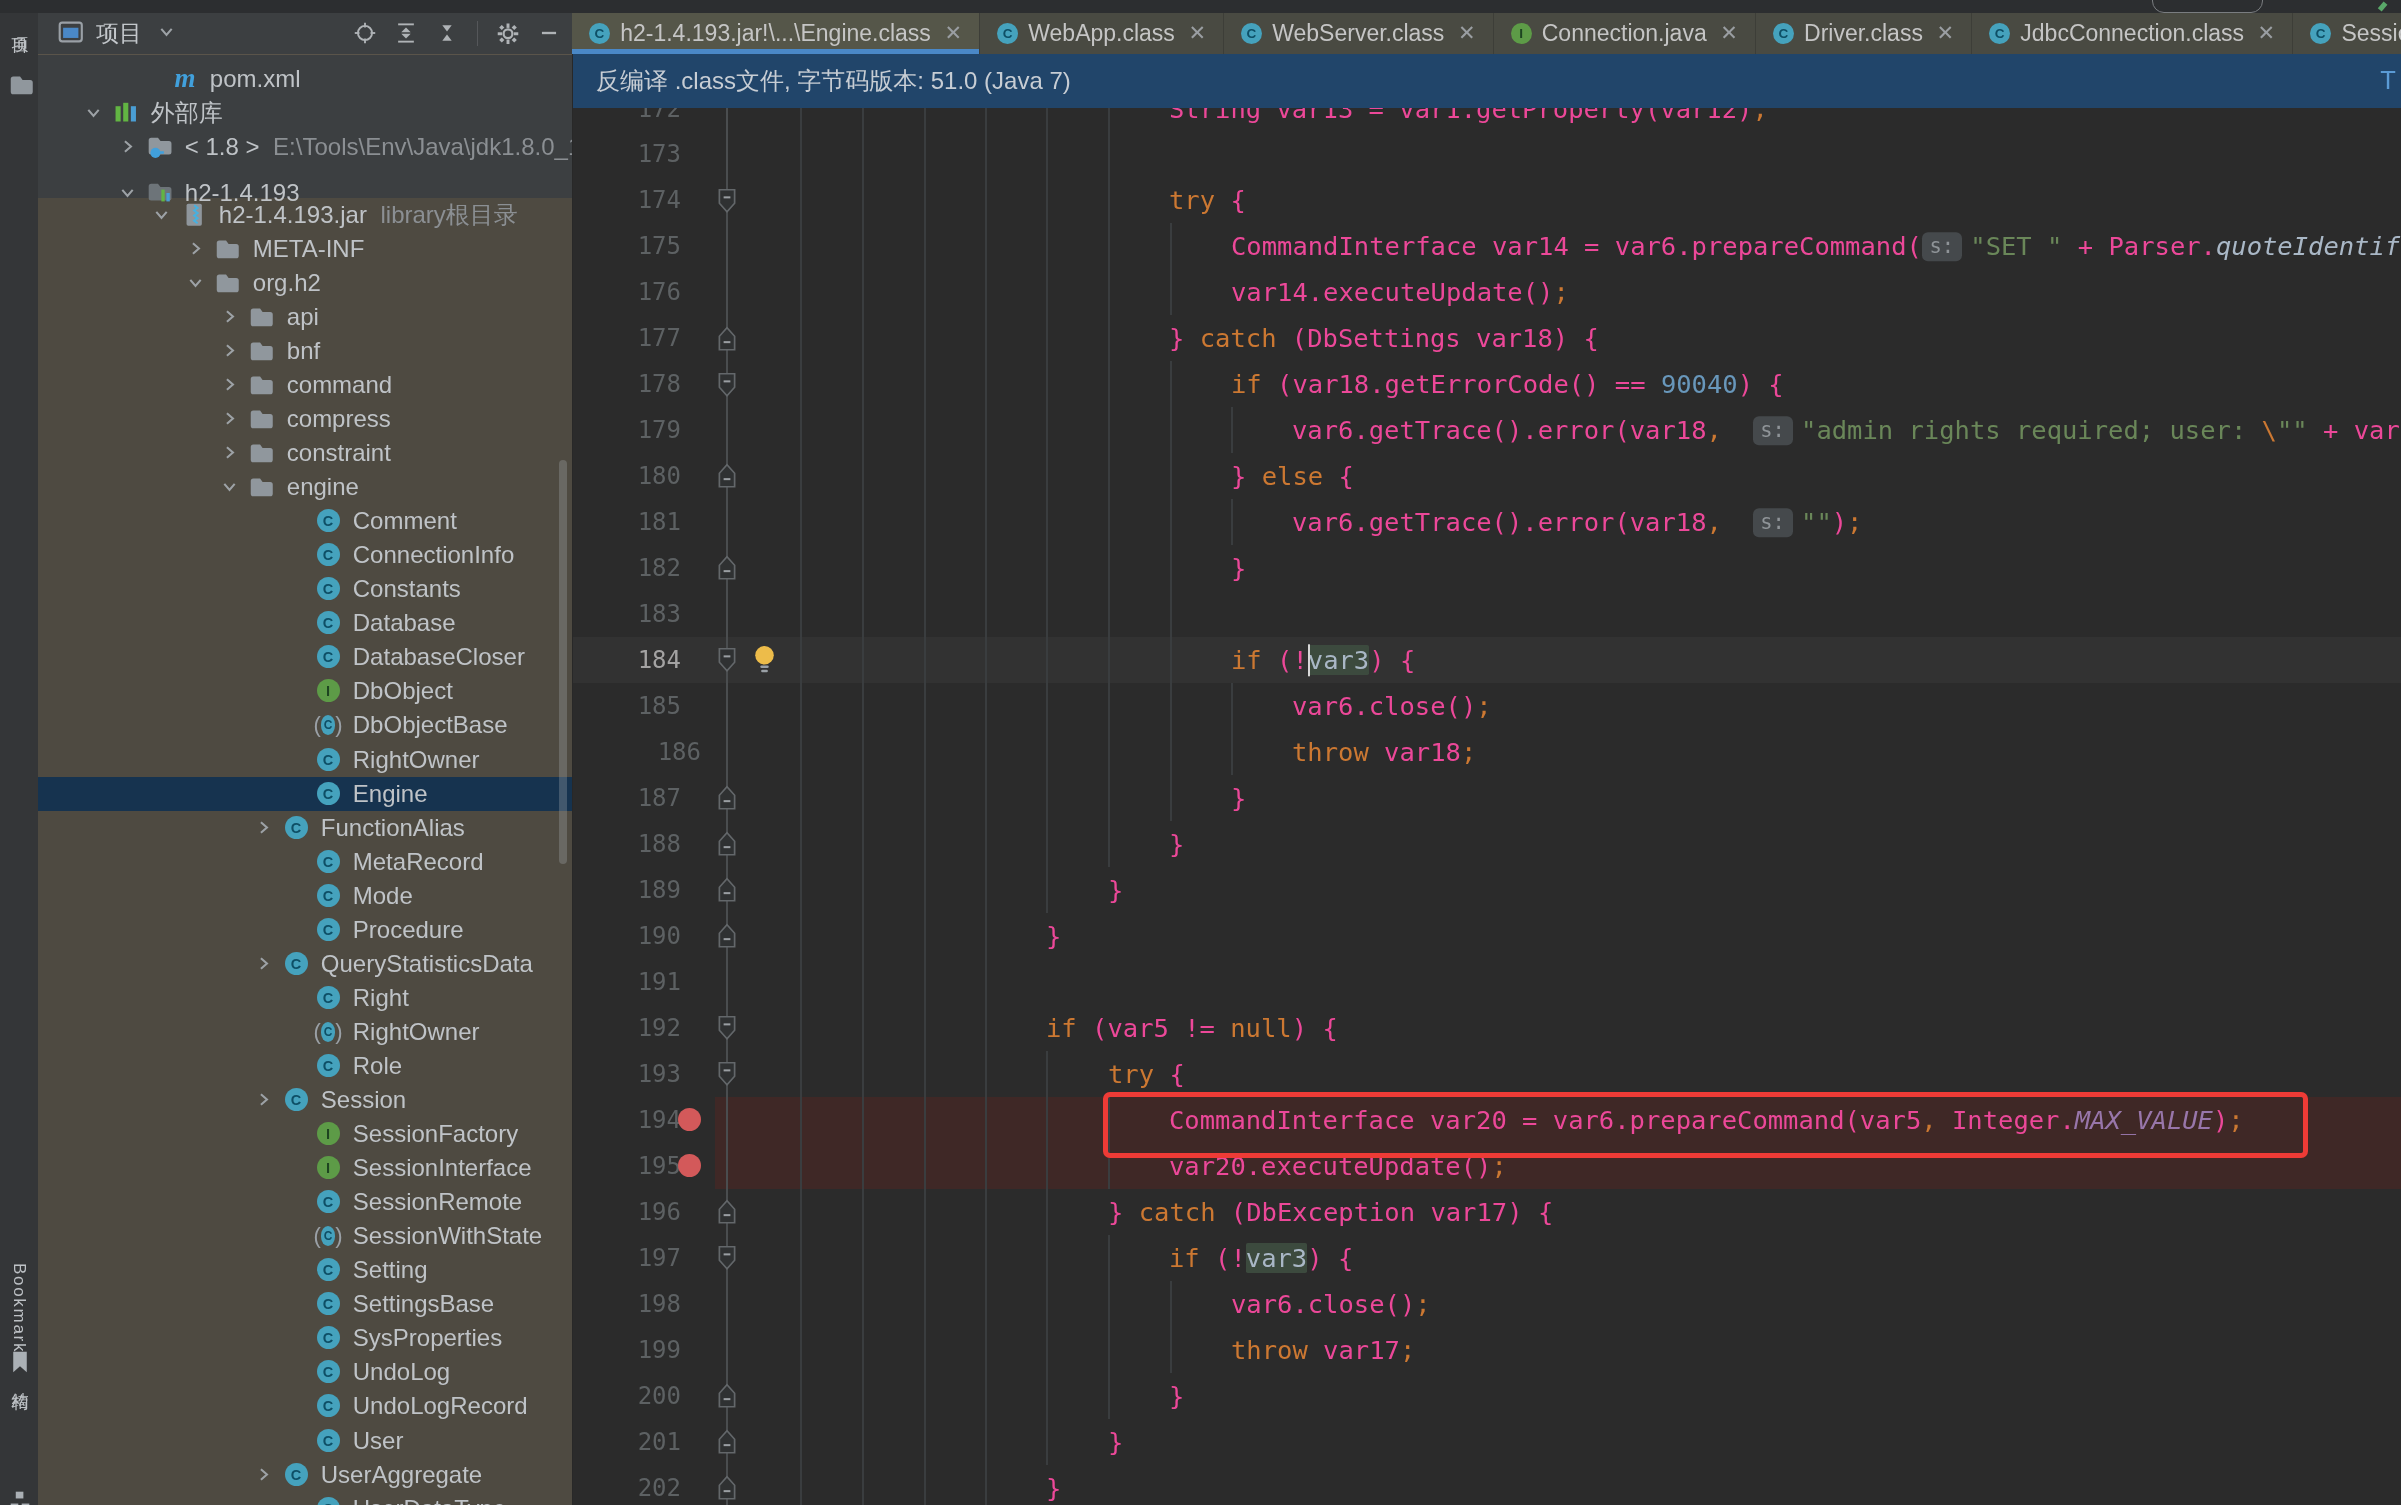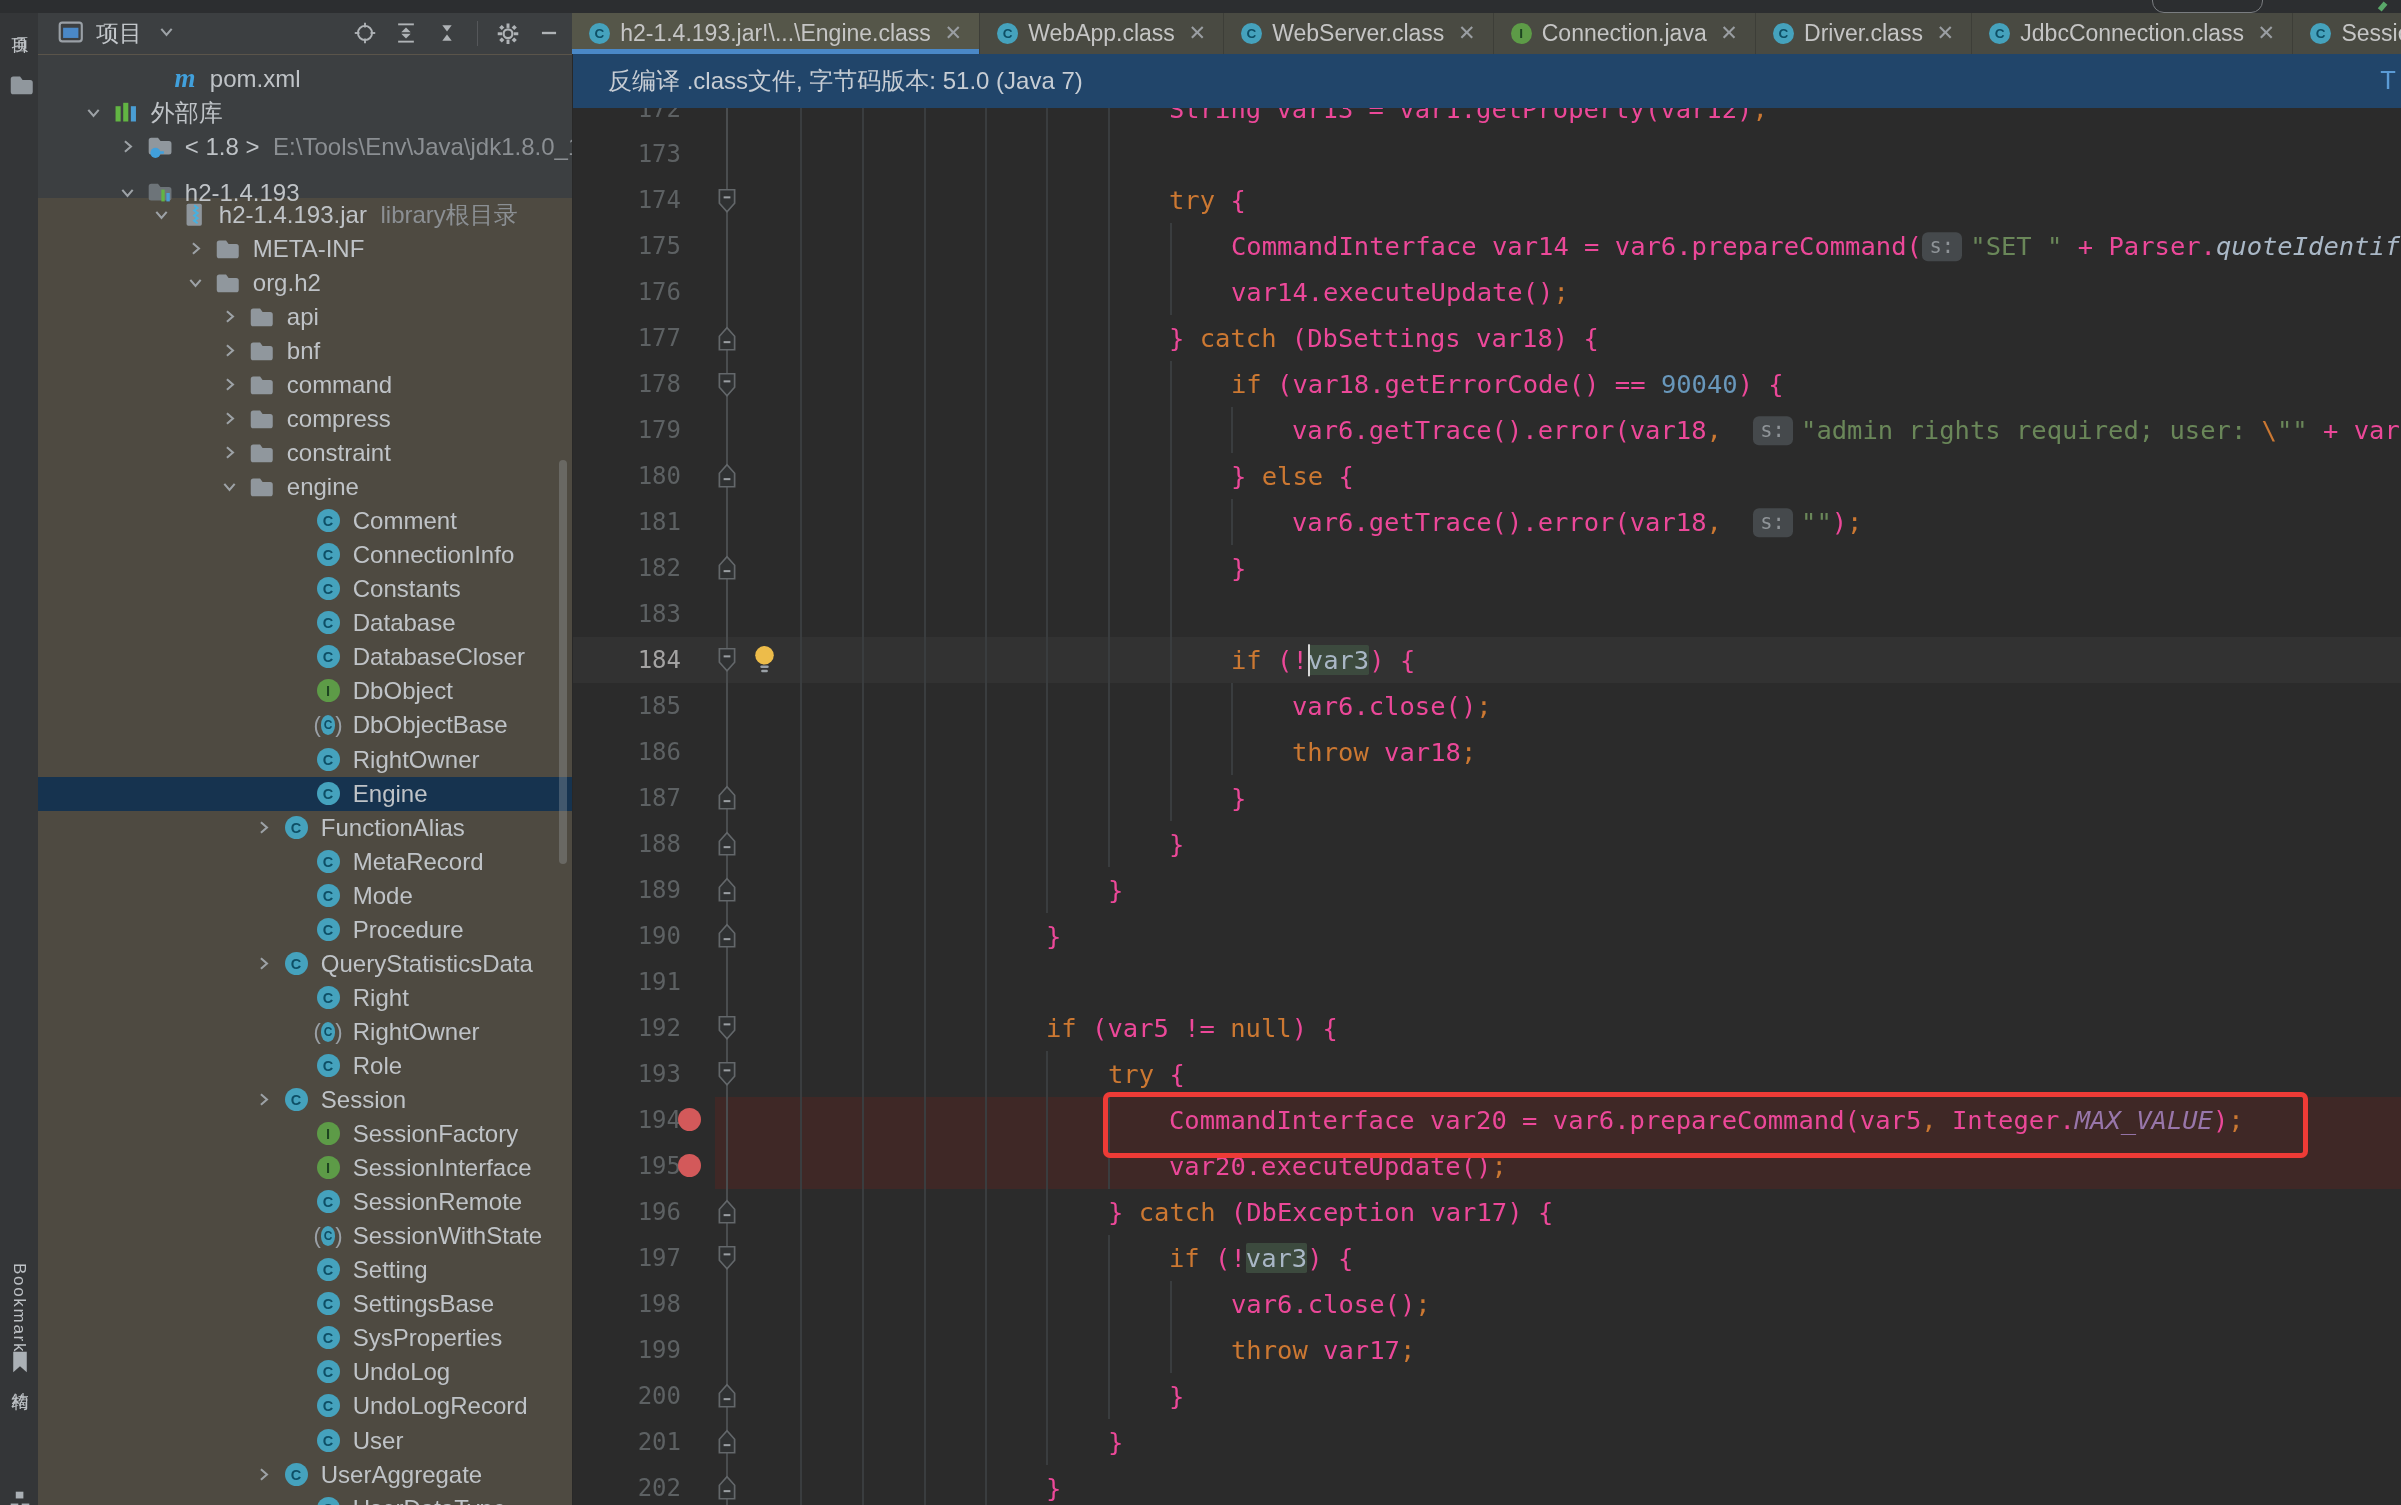--- a/index.html
+++ b/index.html
@@ -41,21 +41,21 @@
   #tabbar{position:absolute;left:572px;top:12.8px;width:1829px;height:41px;background:#494a42;display:flex;z-index:25;overflow:hidden;}
   .tab{position:relative;display:flex;align-items:center;gap:10.2px;padding:0 17px;border-right:0.9px solid #3d3e38;
       color:#c5c5c5;font-size:23px;white-space:nowrap;}
   .tab.active{background:#555649;}
   .tab.active::after{content:"";position:absolute;left:0;bottom:0;width:100%;height:5.1px;background:#4a88c7;}
   .tab-close{color:#9a9ea2;font-size:21px;margin-left:3.4px;}
   
   #editor{position:absolute;left:572px;top:54px;width:1829px;height:1452px;background:#2b2b2b;overflow:hidden;z-index:10;}
   #banner{position:absolute;left:0;top:0;width:1829px;height:54px;background:#21456a;z-index:50;
       display:flex;align-items:center;}
-  #banner-text{color:#c7cdd4;font-size:24px;margin-left:36px;}
+  #banner-text{color:#c7cdd4;font-size:24px;margin-left:24px;}
   #banner-link{position:absolute;right:5.1px;color:#5b9bd5;font-size:25.5px;top:12px;}
   .band{position:absolute;width:1829px;z-index:1;}
   #fold-line{position:absolute;left:154px;top:54px;width:1.7px;height:1398px;background:#4a4d4f;z-index:2;}
   .guide{position:absolute;width:1.7px;height:46px;background:#3a3d3f;z-index:2;}
   .lnum{position:absolute;left:0;width:109px;text-align:right;color:#5d6163;
       font-family:"DejaVu Sans Mono",monospace;font-size:24px;line-height:46px;z-index:3;}
   .code-line{position:absolute;height:46px;line-height:46px;font-family:"DejaVu Sans Mono",monospace;
       font-size:25.5px;white-space:pre;z-index:4;}
   .tk-p{color:#ec4899}.tk-k{color:#cc7832}.tk-n{color:#6897bb}.tk-s{color:#6a8759}
   .tk-pu{color:#cc7832}.tk-esc{color:#cc7832}.tk-it{color:#a9b7c6;font-style:italic}
@@ -755,21 +755,21 @@
       <div class="lnum" style="top:629px;">185</div>
       <div class="guide" style="left:228px;top:629px;"></div>
       <div class="guide" style="left:290px;top:629px;"></div>
       <div class="guide" style="left:352px;top:629px;"></div>
       <div class="guide" style="left:413px;top:629px;"></div>
       <div class="guide" style="left:474px;top:629px;"></div>
       <div class="guide" style="left:536px;top:629px;"></div>
       <div class="guide" style="left:598px;top:629px;"></div>
       <div class="guide" style="left:659px;top:629px;"></div>
       <div class="code-line" style="left:720px;top:629px;"><span class="tk-p">var6.close()</span><span class="tk-pu">;</span></div>
-      <div class="lnum" style="top:675px;">186</div>
+      <div class="lnum" style="top:675px;padding-left:20px;">186</div>
       <div class="guide" style="left:228px;top:675px;"></div>
       <div class="guide" style="left:290px;top:675px;"></div>
       <div class="guide" style="left:352px;top:675px;"></div>
       <div class="guide" style="left:413px;top:675px;"></div>
       <div class="guide" style="left:474px;top:675px;"></div>
       <div class="guide" style="left:536px;top:675px;"></div>
       <div class="guide" style="left:598px;top:675px;"></div>
       <div class="guide" style="left:659px;top:675px;"></div>
       <div class="code-line" style="left:720px;top:675px;"><span class="tk-k">throw</span><span class="tk-p"> var18</span><span class="tk-pu">;</span></div>
       <div class="lnum" style="top:721px;">187</div>

